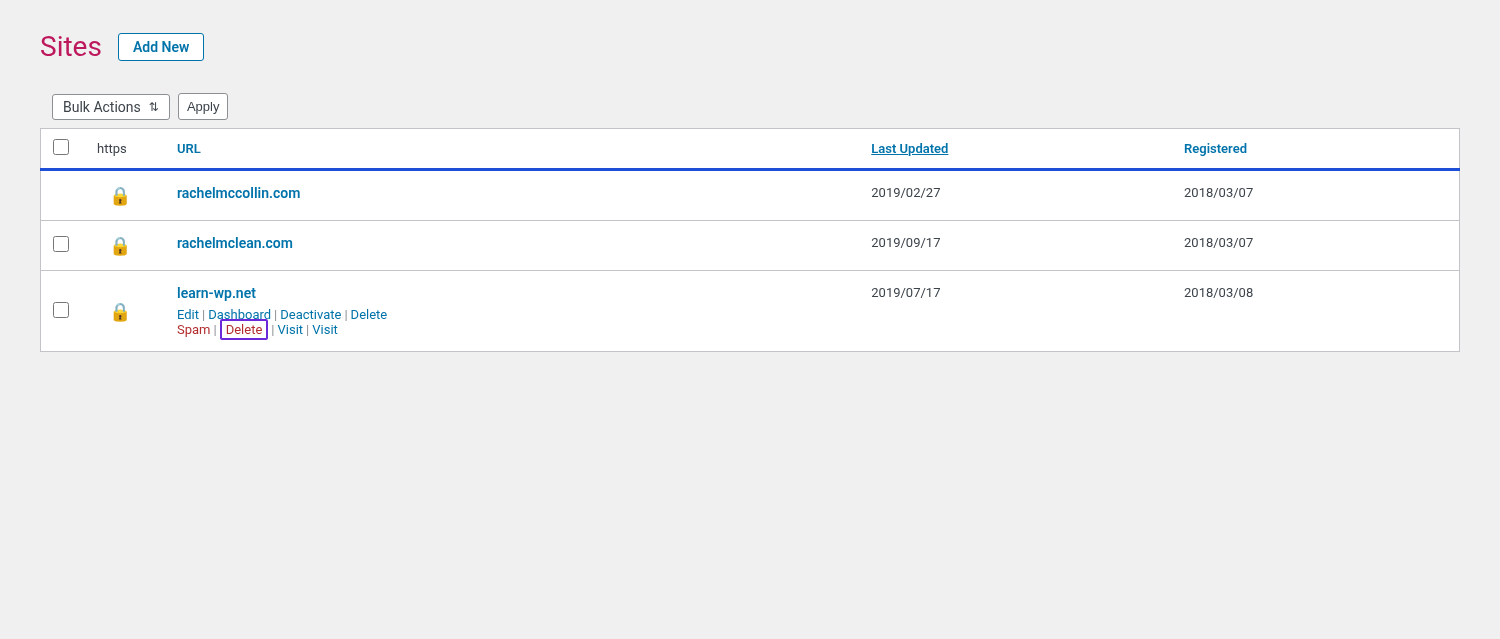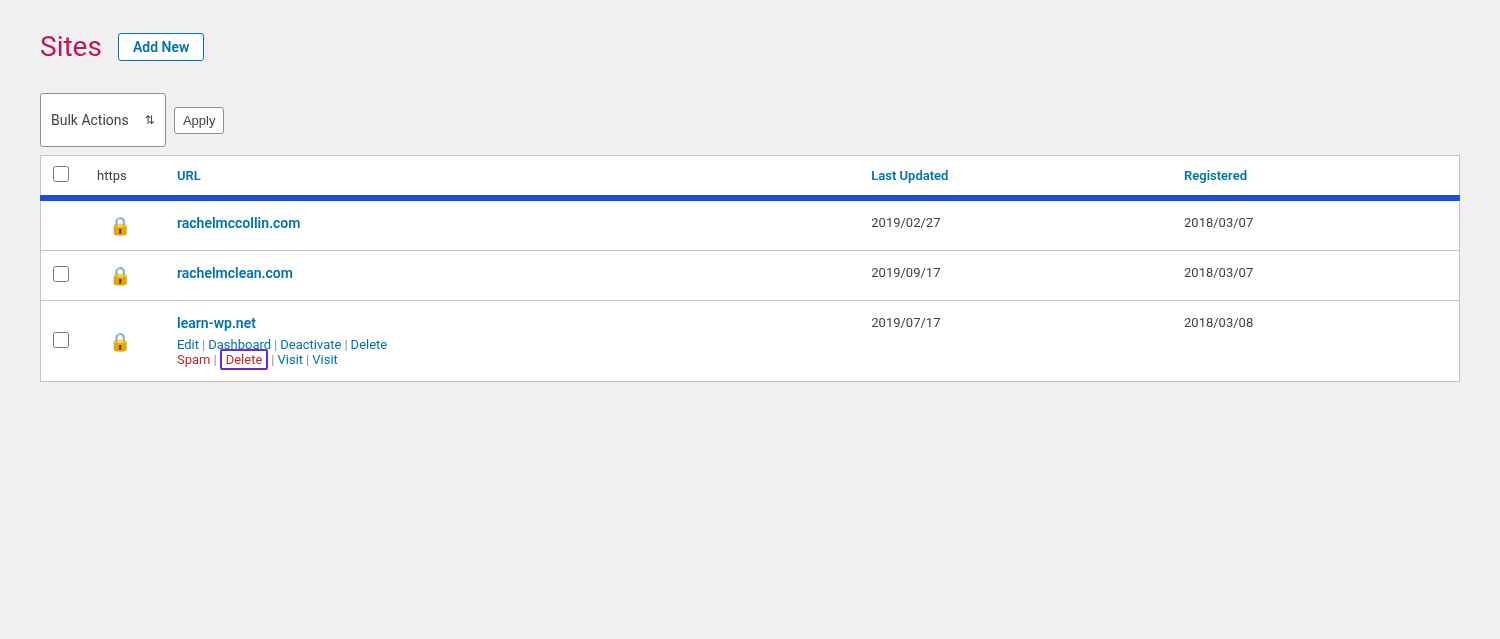--- a/index.html
+++ b/index.html
@@ -37,25 +37,26 @@
       align-items: center;
       gap: 8px;
       margin-bottom: 8px;
     }
     .bulk-actions-select {
       display: flex;
       align-items: center;
       border: 1px solid #8c8f94;
       background: #fff;
       border-radius: 3px;
-      padding: 18px 10px;
+      padding: 4px 10px;
       font-size: 14px;
       color: #3c434a;
       cursor: pointer;
-      gap: 16px;
+      gap: 8px;
+      margin-left: 12px;
     }
     .bulk-actions-select .arrows {
       font-size: 12px;
       color: #3c434a;
     }
     .apply-btn {
       border: 1px solid #8c8f94;
       background: #fff;
       color: #3c434a;
       padding: 5px 8px;
@@ -66,21 +67,21 @@
     .sites-table {
       width: 100%;
       border-collapse: collapse;
       background: #fff;
       border: 1px solid #c3c4c7;
       margin-top: 4px;
     }
     .sites-table th {
       text-align: left;
       padding: 10px 16px;
-      border-bottom: 6px solid #1d4ed8;
+      border-bottom: 3px solid #1d4ed8;
       color: #0073aa;
       font-weight: 600;
       font-size: 13px;
     }
     .sites-table th.col-check {
       width: 40px;
       padding: 10px 12px;
     }
     .sites-table th.col-https {
       width: 80px;
@@ -162,21 +163,21 @@
 <table class="sites-table">
   <thead>
     <tr>
       <th class="col-check">
         <input type="checkbox" style="">
       </th>
       <th class="col-https">https</th>
       <th style="cursor:pointer;">
         <span>URL</span>
       </th>
-      <th style="cursor:pointer;">
+      <th style="cursor:pointer;text-decoration:underline;">
         <span>Last Updated</span>
       </th>
       <th style="cursor:pointer;">
         <span>Registered</span>
       </th>
     </tr>
   </thead>
   <tbody id="table-body">
   <tr>
         <td class="col-check"></td>

